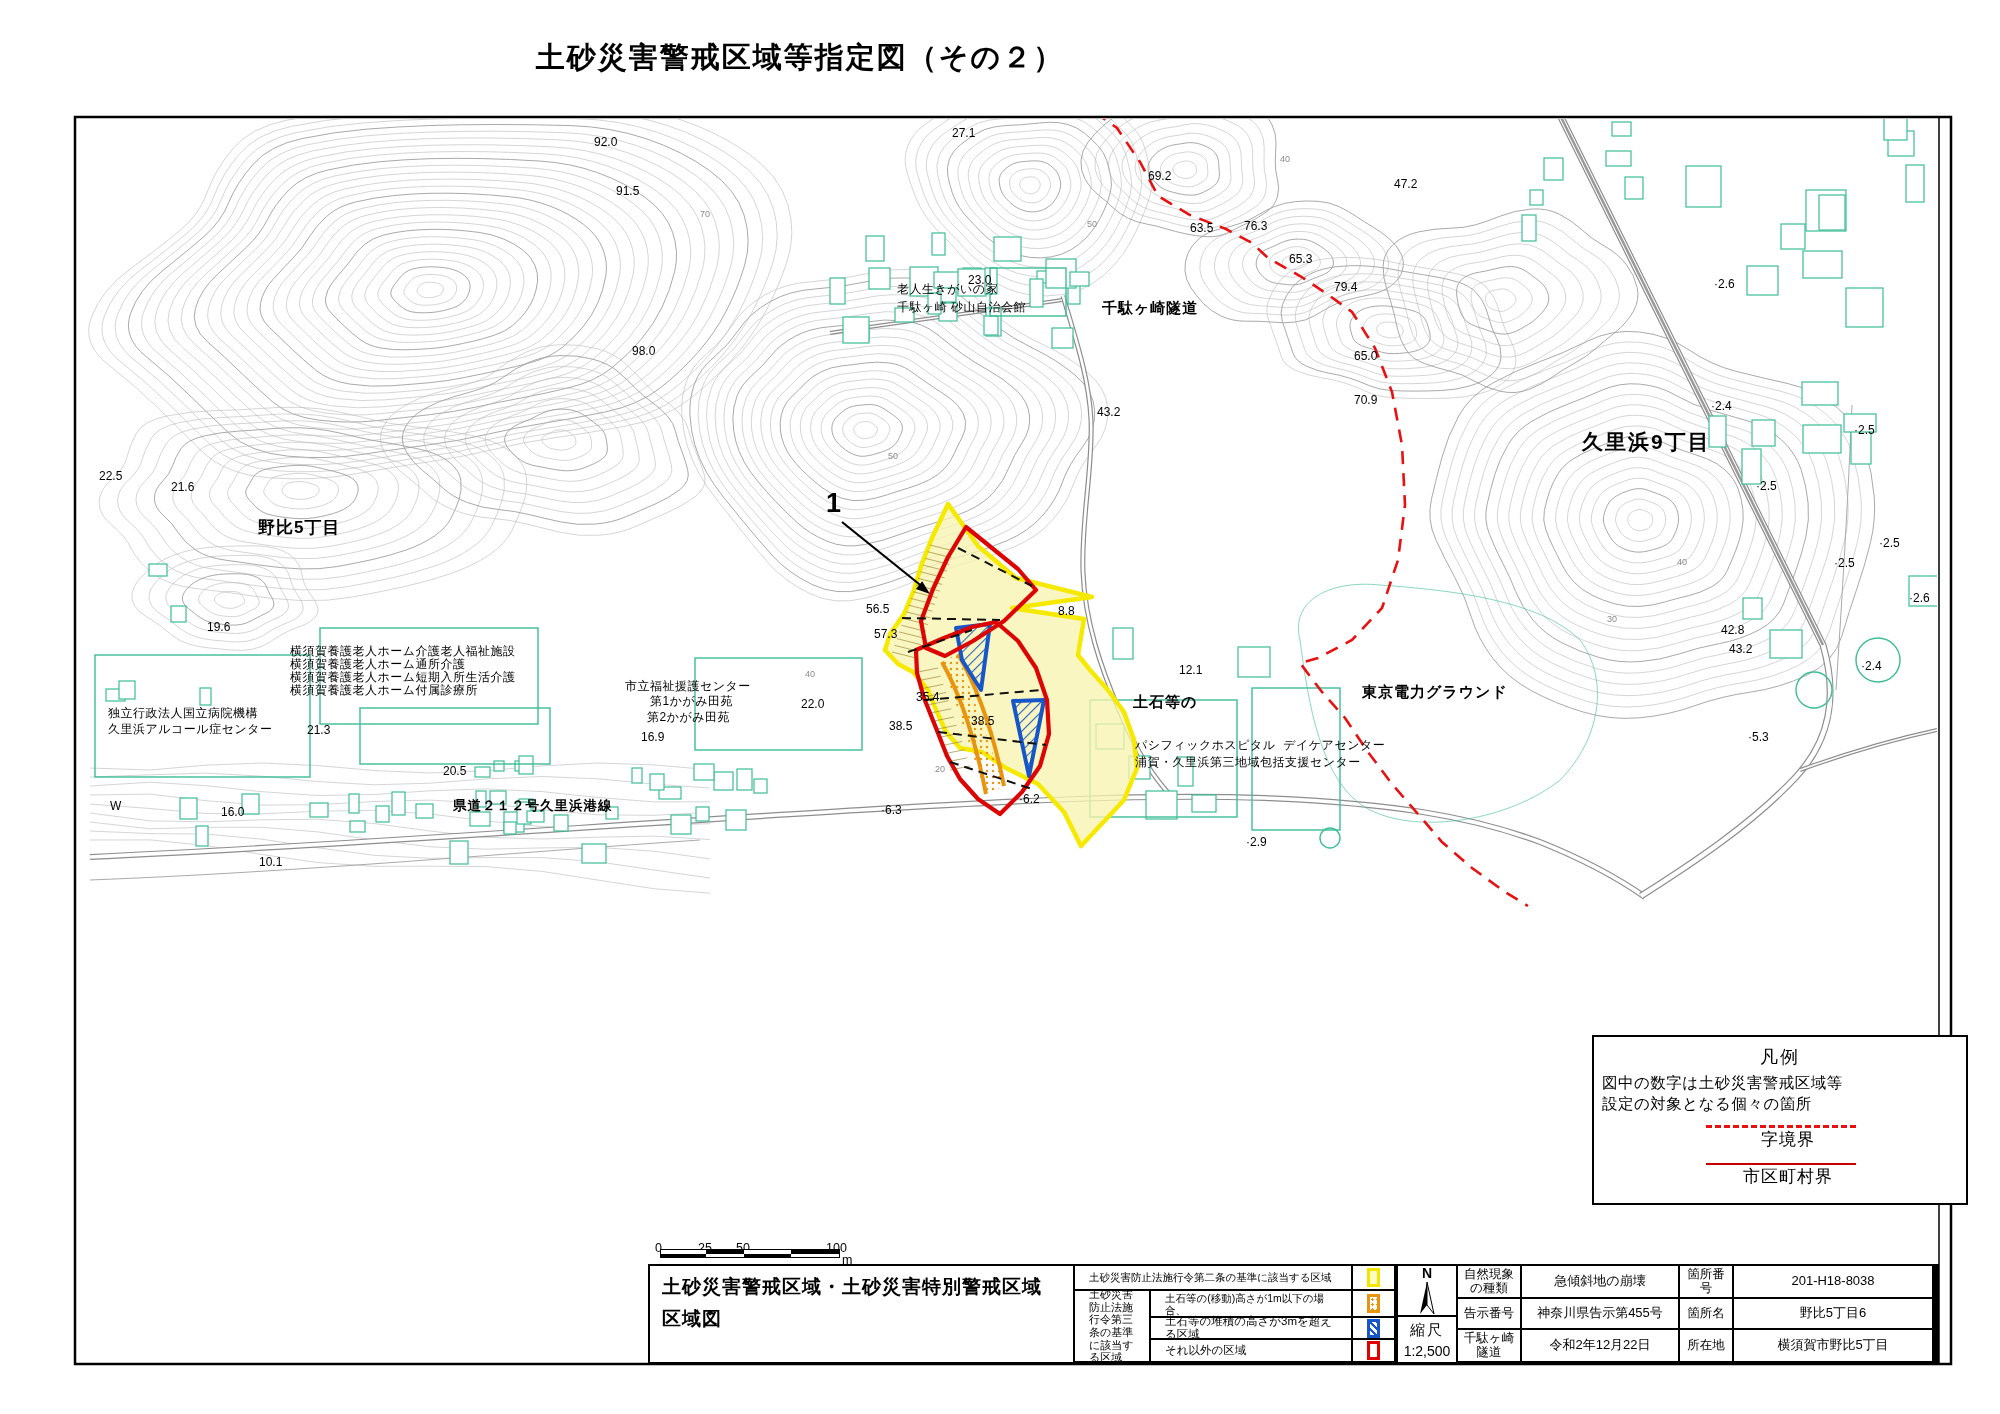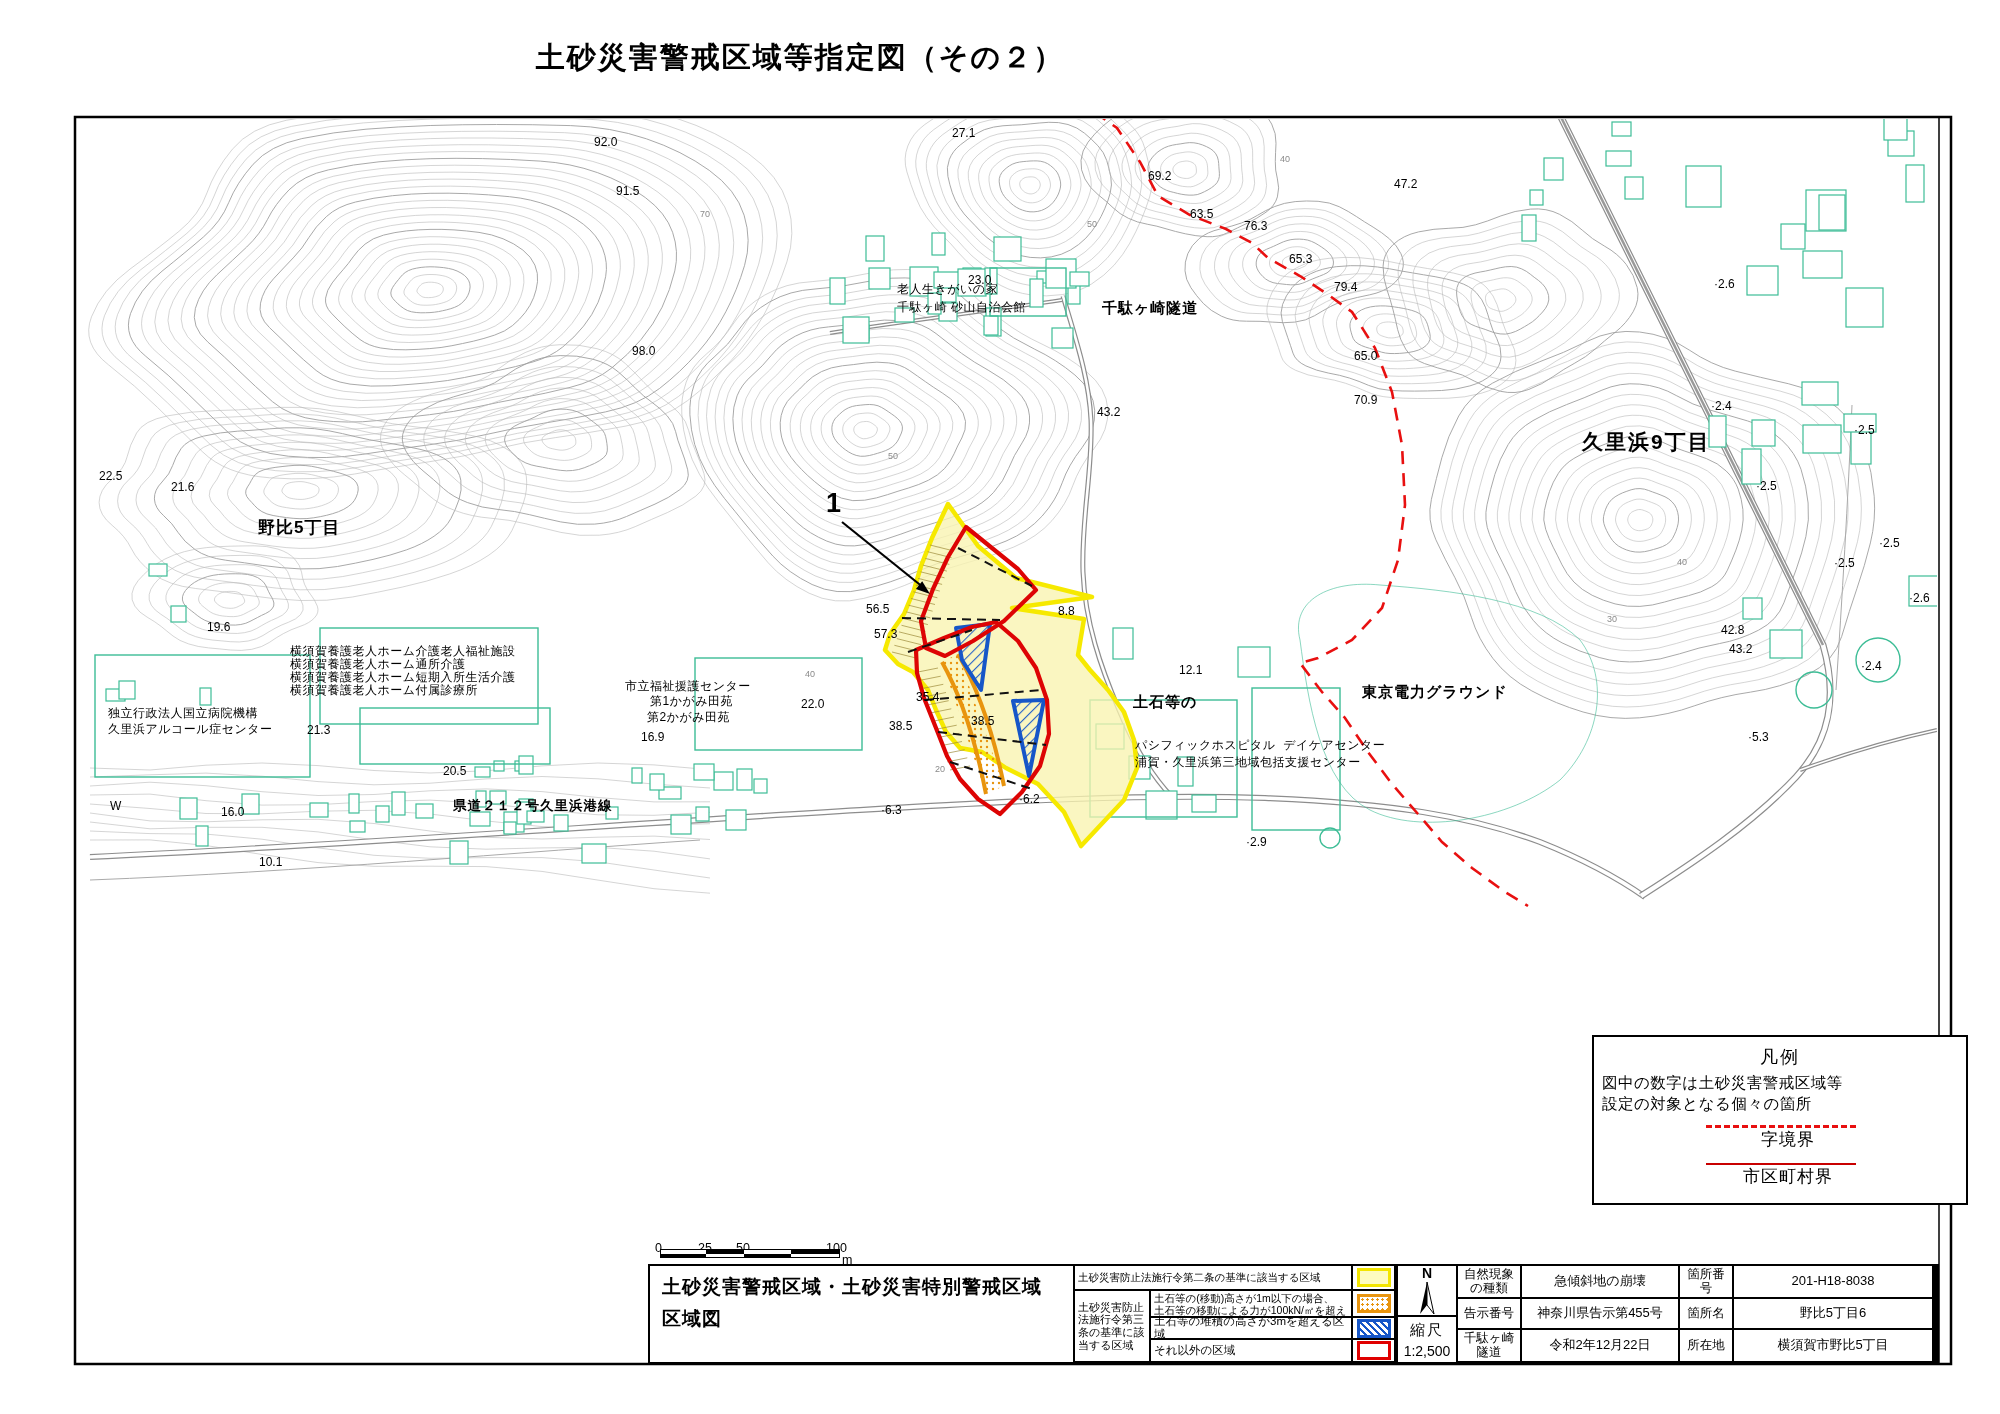--- a/index.html
+++ b/index.html
@@ -34,21 +34,21 @@
   .sbar span{position:absolute;font-size:12.5px;}
   .sb-bar{position:absolute;left:660px;top:1249px;width:178px;height:7px;border:1px solid #000;box-sizing:content-box;}
   .sb-bar div{position:absolute;}
   .ftitle{position:absolute;left:648px;top:1264px;width:427px;height:100px;border:2.5px solid #000;
           z-index:4;box-sizing:border-box;padding:8px 12px;background:#fff;}
   .ftitle .l1{font-size:19px;font-weight:600;letter-spacing:1px;}
   .ftitle .l2{font-size:19px;font-weight:600;margin-top:6px;letter-spacing:1px;}
   .flegend{position:absolute;left:1073px;top:1264px;width:325px;height:100px;z-index:4;
            display:grid;grid-template-columns:74px 200px 41px;grid-template-rows:23px 25px 20px 21px;
            gap:2px;background:#000;border:2.5px solid #000;box-sizing:border-box;}
-  .flegend .c{background:#fff;display:flex;align-items:center;font-size:10.5px;line-height:1.15;padding:0 3px;box-sizing:border-box;}
+  .flegend .c{background:#fff;display:flex;align-items:center;font-size:10.5px;line-height:1.15;padding:0 14px;box-sizing:border-box;}
   .flegend .c.span2{grid-column:1/3;}
   .flegend .c.grp{grid-row:2/5;font-size:11px;align-items:center;}
   .flegend .c.sw-c{justify-content:center;}
   .sw{width:28px;height:13px;box-sizing:content-box;background:#fff;}
   .sw-y{border:3px solid #f3e500;background:#fdfbc0;}
   .sw-o{border:3px solid #e8940e;background-image:radial-gradient(#e8940e 1px,transparent 1.3px);background-size:5px 5px;}
   .sw-b{border:3px solid #1656c8;background-image:repeating-linear-gradient(45deg,transparent 0 3px,#1656c8 3px 5px);}
   .sw-r{border:3px solid #e00000;}
   .fcompass{position:absolute;left:1396px;top:1264px;width:62px;height:100px;z-index:4;
             display:grid;grid-template-rows:49px 45px;gap:2px;background:#000;border:2.5px solid #000;box-sizing:border-box;}
@@ -425,21 +425,21 @@
       <span class="lb-name" style="left: 1135px; top: 763px;">浦賀・久里浜第三地域包括支援センター</span>
       <span class="lb-road" style="left: 453px; top: 806px;">県道２１２号久里浜港線</span>
       <span class="lb-name" style="left: 110px; top: 807px;">W</span>
       <span class="lb-spot" style="left: 594px; top: 143px;">92.0</span>
       <span class="lb-spot" style="left: 616px; top: 192px;">91.5</span>
       <span class="lb-spot" style="left: 952px; top: 134px;">27.1</span>
       <span class="lb-spot" style="left: 632px; top: 352px;">98.0</span>
       <span class="lb-spot" style="left: 968px; top: 281px;">23.0</span>
       <span class="lb-spot" style="left: 1097px; top: 413px;">43.2</span>
       <span class="lb-spot" style="left: 1148px; top: 177px;">69.2</span>
-      <span class="lb-spot" style="left: 1190px; top: 215px;">63.5</span>
+      <span class="lb-spot" style="left: 1190px; top: 229px;">63.5</span>
       <span class="lb-spot" style="left: 1244px; top: 227px;">76.3</span>
       <span class="lb-spot" style="left: 1289px; top: 260px;">65.3</span>
       <span class="lb-spot" style="left: 1334px; top: 288px;">79.4</span>
       <span class="lb-spot" style="left: 1394px; top: 185px;">47.2</span>
       <span class="lb-spot" style="left: 1354px; top: 357px;">65.0</span>
       <span class="lb-spot" style="left: 1354px; top: 401px;">70.9</span>
       <span class="lb-spot" style="left: 99px; top: 477px;">22.5</span>
       <span class="lb-spot" style="left: 171px; top: 488px;">21.6</span>
       <span class="lb-spot" style="left: 207px; top: 628px;">19.6</span>
       <span class="lb-spot" style="left: 866px; top: 610px;">56.5</span>

